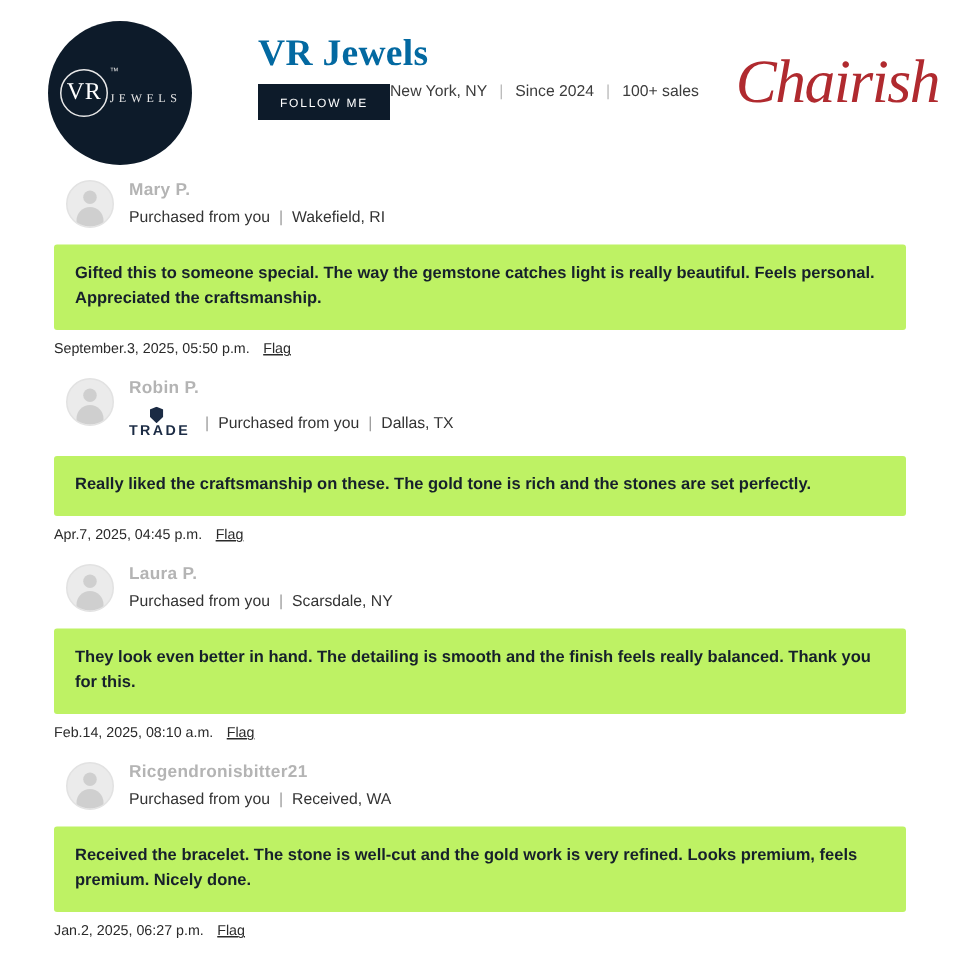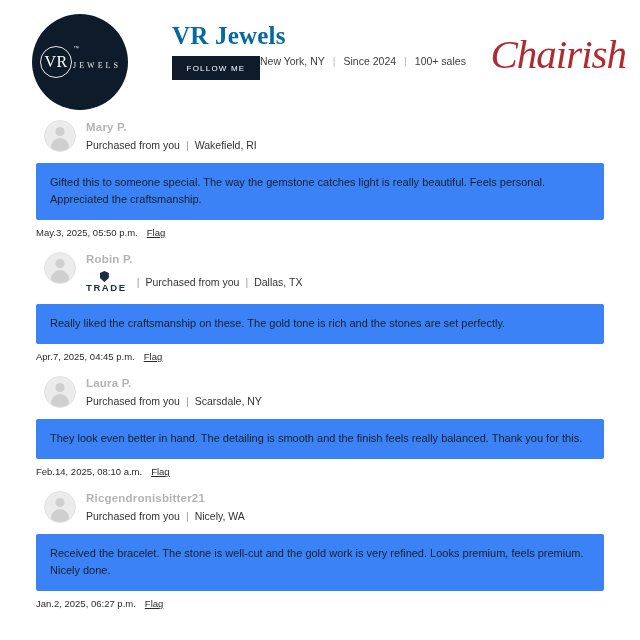--- a/index.html
+++ b/index.html
@@ -213,26 +213,27 @@
     background: #1b2b44;
     margin-right: 4px;
     clip-path: polygon(50% 0%, 100% 18%, 100% 62%, 50% 100%, 0% 62%, 0% 18%);
   }
   .meta-pipe {
     color: #9a9a9a;
     margin: 0 6px;
   }
   .bubble {
     margin-top: 11px;
-    background: #3b82f6;
+    background: #bef264;
     color: #16202b;
     font-size: 11px;
     line-height: 1.55;
     padding: 11px 14px 12px 14px;
     border-radius: 2px;
+    font-weight: bold;
   }
   .stamp {
     margin-top: 7px;
     font-size: 9.5px;
     color: #2a2a2a;
     display: flex;
     align-items: center;
   }
   .flag {
     margin-left: 9px;
@@ -280,21 +281,21 @@
           <div class="reviewer-name">Mary P.</div>
           <div class="reviewer-meta">
             <span>Purchased from you</span>
             <span class="meta-pipe">|</span>
             <span>Wakefield, RI</span>
           </div>
         </div>
       </div>
       <div class="bubble">Gifted this to someone special. The way the gemstone catches light is really beautiful. Feels personal. Appreciated the craftsmanship.</div>
       <div class="stamp">
-        <span>May.3, 2025, 05:50 p.m.</span>
+        <span>September.3, 2025, 05:50 p.m.</span>
         <span class="flag">Flag</span>
       </div>
     </div>
 
     <div class="review">
       <div class="reviewer-row">
         <div class="avatar"></div>
         <div class="reviewer-text">
           <div class="reviewer-name">Robin P.</div>
           <div class="reviewer-meta">
@@ -336,21 +337,21 @@
     </div>
 
     <div class="review">
       <div class="reviewer-row">
         <div class="avatar"></div>
         <div class="reviewer-text">
           <div class="reviewer-name">Ricgendronisbitter21</div>
           <div class="reviewer-meta">
             <span>Purchased from you</span>
             <span class="meta-pipe">|</span>
-            <span>Nicely, WA</span>
+            <span>Received, WA</span>
           </div>
         </div>
       </div>
       <div class="bubble">Received the bracelet. The stone is well-cut and the gold work is very refined. Looks premium, feels premium. Nicely done.</div>
       <div class="stamp">
         <span>Jan.2, 2025, 06:27 p.m.</span>
         <span class="flag">Flag</span>
       </div>
     </div>
 

